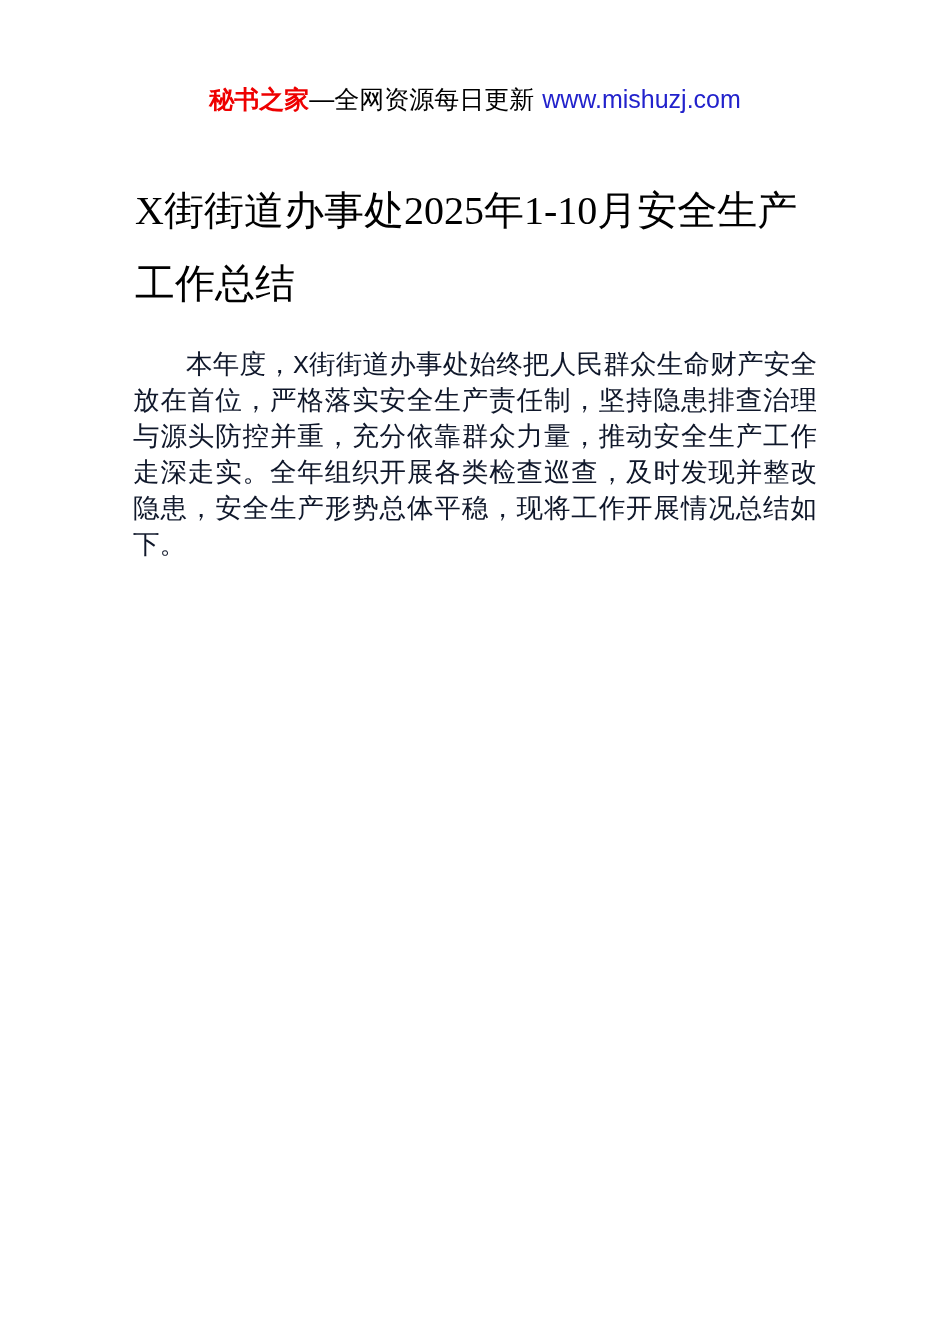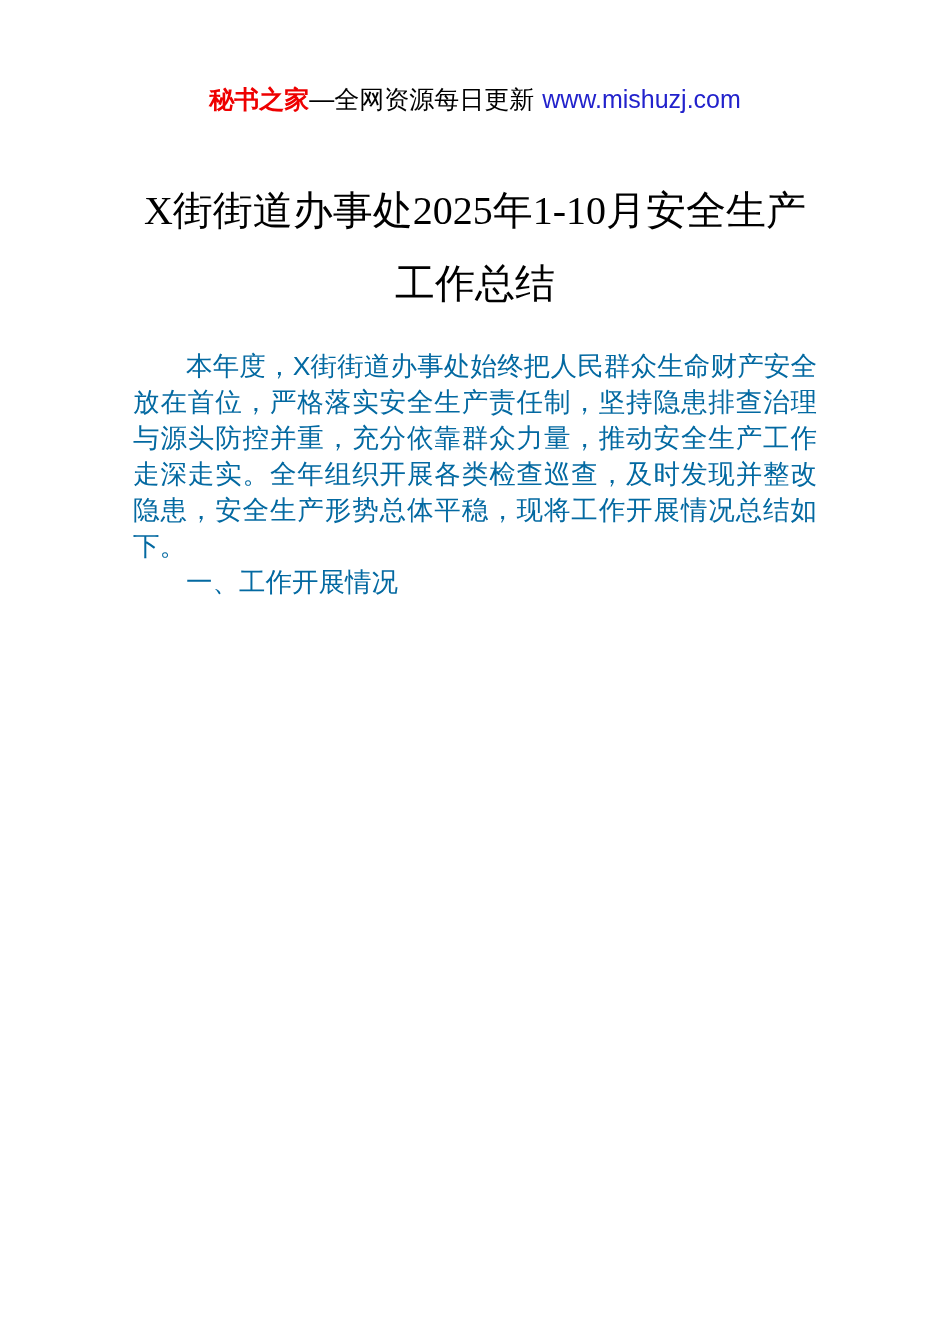--- a/index.html
+++ b/index.html
@@ -31,51 +31,50 @@
   .doc-header .tagline {
     color: #000000;
   }
   .doc-header .url {
     color: #2222cc;
     margin-left: 8px;
   }
   .doc-title {
     width: 680px;
     margin: 58px auto 0 auto;
-    text-align: center;
+    text-align: left;
     font-family: "Liberation Serif", serif;
     font-weight: 400;
     font-size: 40px;
     line-height: 73px;
     color: #000000;
   }
   .doc-content {
     width: 684px;
     margin: 28px auto 0 auto;
-    font-family: Liberation Sans, sans-serif;
+    font-family: Liberation Mono, monospace;
     font-size: 26.5px;
     line-height: 36px;
     text-align: justify;
-    color: #0369a1;
+    color: #0f172a;
   }
   .doc-content p {
     margin: 0;
     padding: 0;
     text-indent: 2em;
   }
 </style>
 </head>
 <body>
 
 <div class="page">
 
   <div class="doc-header">
     <span class="brand">秘书之家</span><span class="tagline">—全网资源每日更新</span><span class="url">www.mishuzj.com</span>
   </div>
 
   <h1 class="doc-title">X街街道办事处2025年1-10月安全生产工作总结</h1>
 
   <div class="doc-content">
     <p>本年度，X街街道办事处始终把人民群众生命财产安全放在首位，严格落实安全生产责任制，坚持隐患排查治理与源头防控并重，充分依靠群众力量，推动安全生产工作走深走实。全年组织开展各类检查巡查，及时发现并整改隐患，安全生产形势总体平稳，现将工作开展情况总结如下。</p>
-    <p>一、工作开展情况</p>
   </div>
 
 </div>
 
 </body></html>

